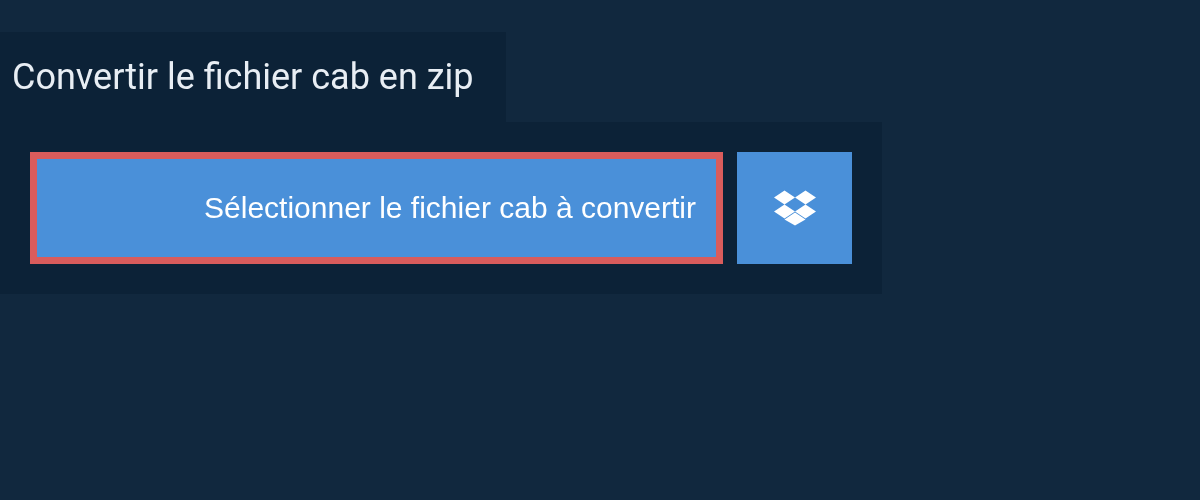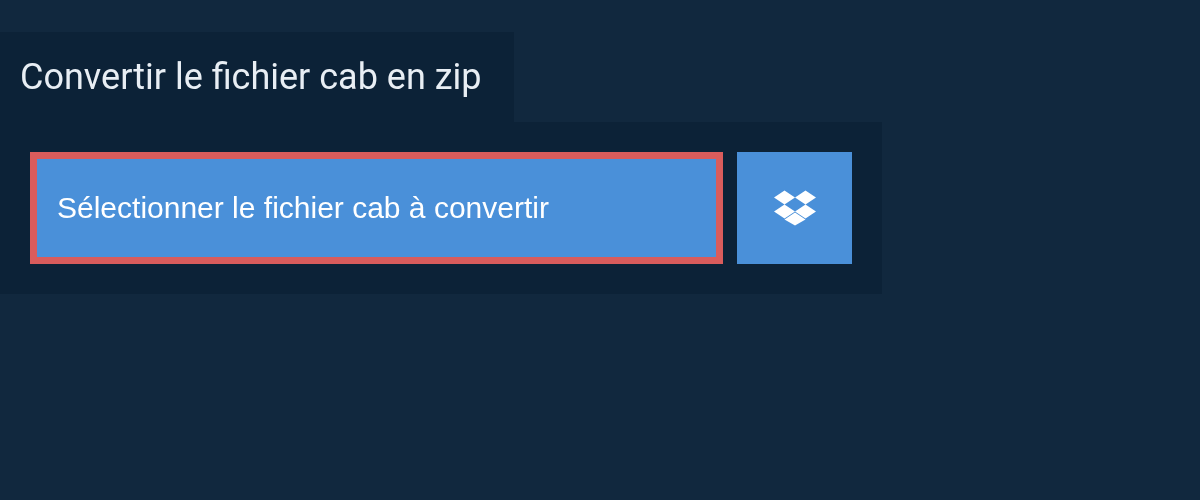--- a/index.html
+++ b/index.html
@@ -10,21 +10,21 @@
     body {
       width: 1200px;
       height: 500px;
       background: #11283e;
       font-family: -apple-system, BlinkMacSystemFont, "Segoe UI", Roboto, Helvetica, Arial, sans-serif;
       overflow: hidden;
     }
     .header-tab {
       display: inline-block;
       background: #0c2237;
-      padding: 24px 32px 24px 20px;
+      padding: 24px 32px 24px 12px;
       margin-top: 32px;
       margin-left: 0;
     }
     .header-title {
       color: #e8eef4;
       font-size: 36px;
       font-weight: 400;
     }
     .panel {
       background: #0c2237;
@@ -40,21 +40,21 @@
       background: #4a90d9;
       border: 7px solid #d95c5c;
       color: #ffffff;
       font-size: 30px;
       font-weight: 400;
       padding: 32px 20px;
       cursor: pointer;
       text-align: center;
       display: flex;
       align-items: center;
-      justify-content: flex-start;
+      justify-content: flex-end;
     }
     .dropbox-button {
       width: 115px;
       background: #4a90d9;
       border: none;
       cursor: pointer;
       display: flex;
       align-items: center;
       justify-content: center;
     }

